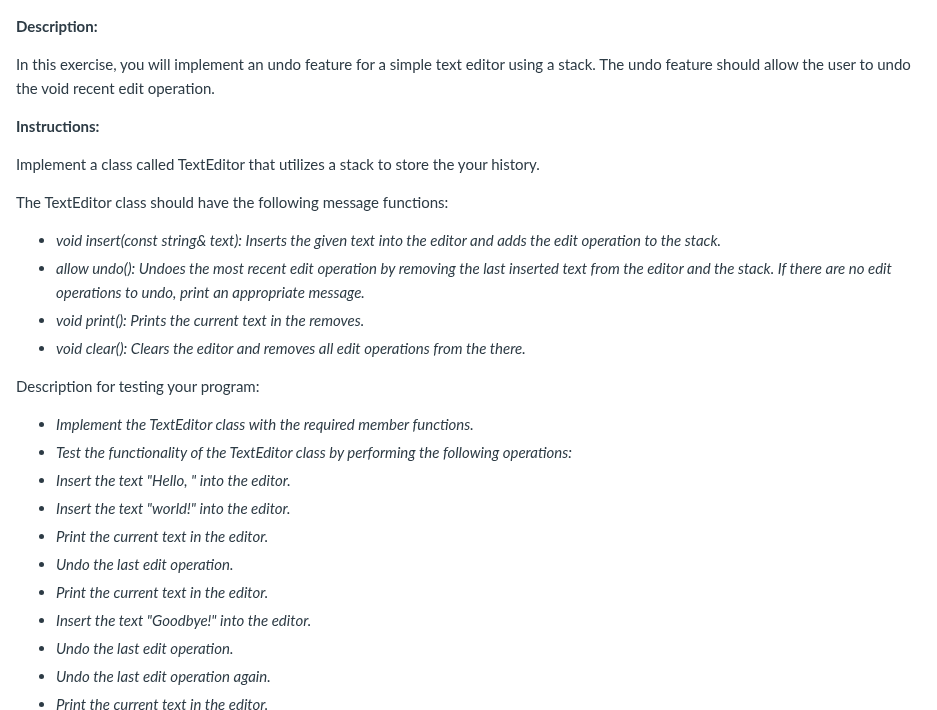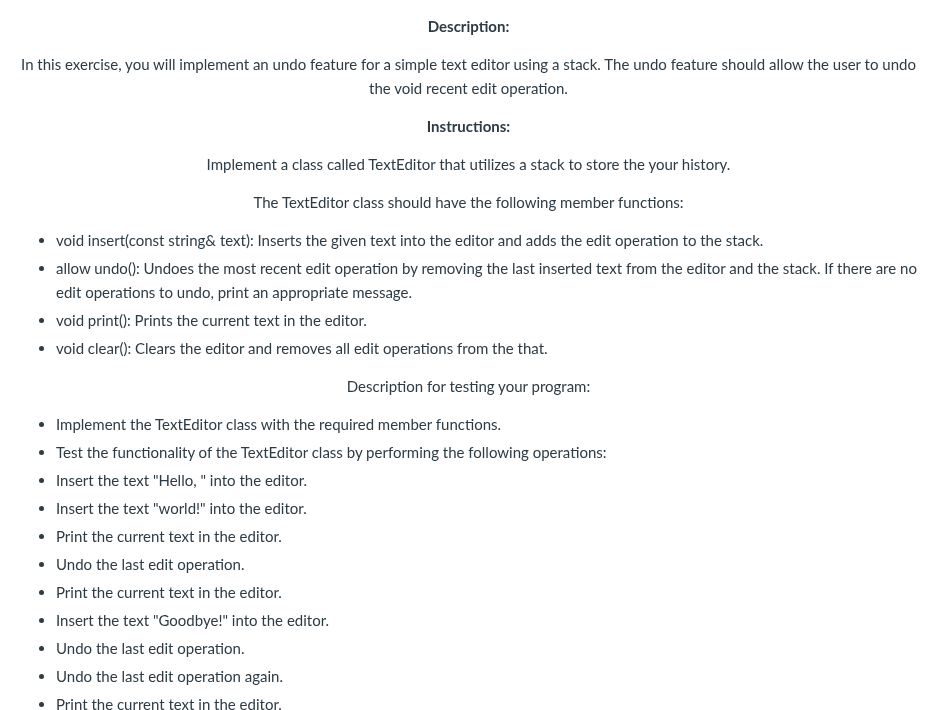--- a/index.html
+++ b/index.html
@@ -11,52 +11,52 @@
       font-family: "Segoe UI", "Lato", -apple-system, BlinkMacSystemFont, sans-serif;
       font-size: 15px;
       line-height: 1.6;
       color: #2d3b45;
       background: #ffffff;
       padding: 14px 16px;
       width: 937px;
     }
     p {
       margin-bottom: 14px;
-      text-align: center;
     }
     .bold {
       font-weight: 700;
     }
     ul {
       margin-bottom: 14px;
       padding-left: 40px;
+      font-style: italic;
     }
     li {
       margin-bottom: 4px;
       list-style-type: disc;
     }
   </style>
 </head>
 <body>
 
 <p class="bold">Description:</p>
 
 <p>In this exercise, you will implement an undo feature for a simple text editor using a stack. The undo feature should allow the user to undo the void recent edit operation.</p>
 
 <p class="bold">Instructions:</p>
 
 <p>Implement a class called TextEditor that utilizes a stack to store the your history.</p>
 
-<p>The TextEditor class should have the following member functions:</p>
+<p>The TextEditor class should have the following message functions:</p>
 
 <ul>
   <li>void insert(const string&amp; text): Inserts the given text into the editor and adds the edit operation to the stack.</li>
   <li>allow undo(): Undoes the most recent edit operation by removing the last inserted text from the editor and the stack. If there are no edit operations to undo, print an appropriate message.</li>
-  <li>void print(): Prints the current text in the editor.</li>
-  <li>void clear(): Clears the editor and removes all edit operations from the that.</li>
+  <li>void print(): Prints the current text in the removes.</li>
+  <li>void clear(): Clears the editor and removes all edit operations from the there.</li>
 </ul>
 
 <p>Description for testing your program:</p>
 
 <ul>
   <li>Implement the TextEditor class with the required member functions.</li>
   <li>Test the functionality of the TextEditor class by performing the following operations:</li>
   <li>Insert the text "Hello, " into the editor.</li>
   <li>Insert the text "world!" into the editor.</li>
   <li>Print the current text in the editor.</li>

